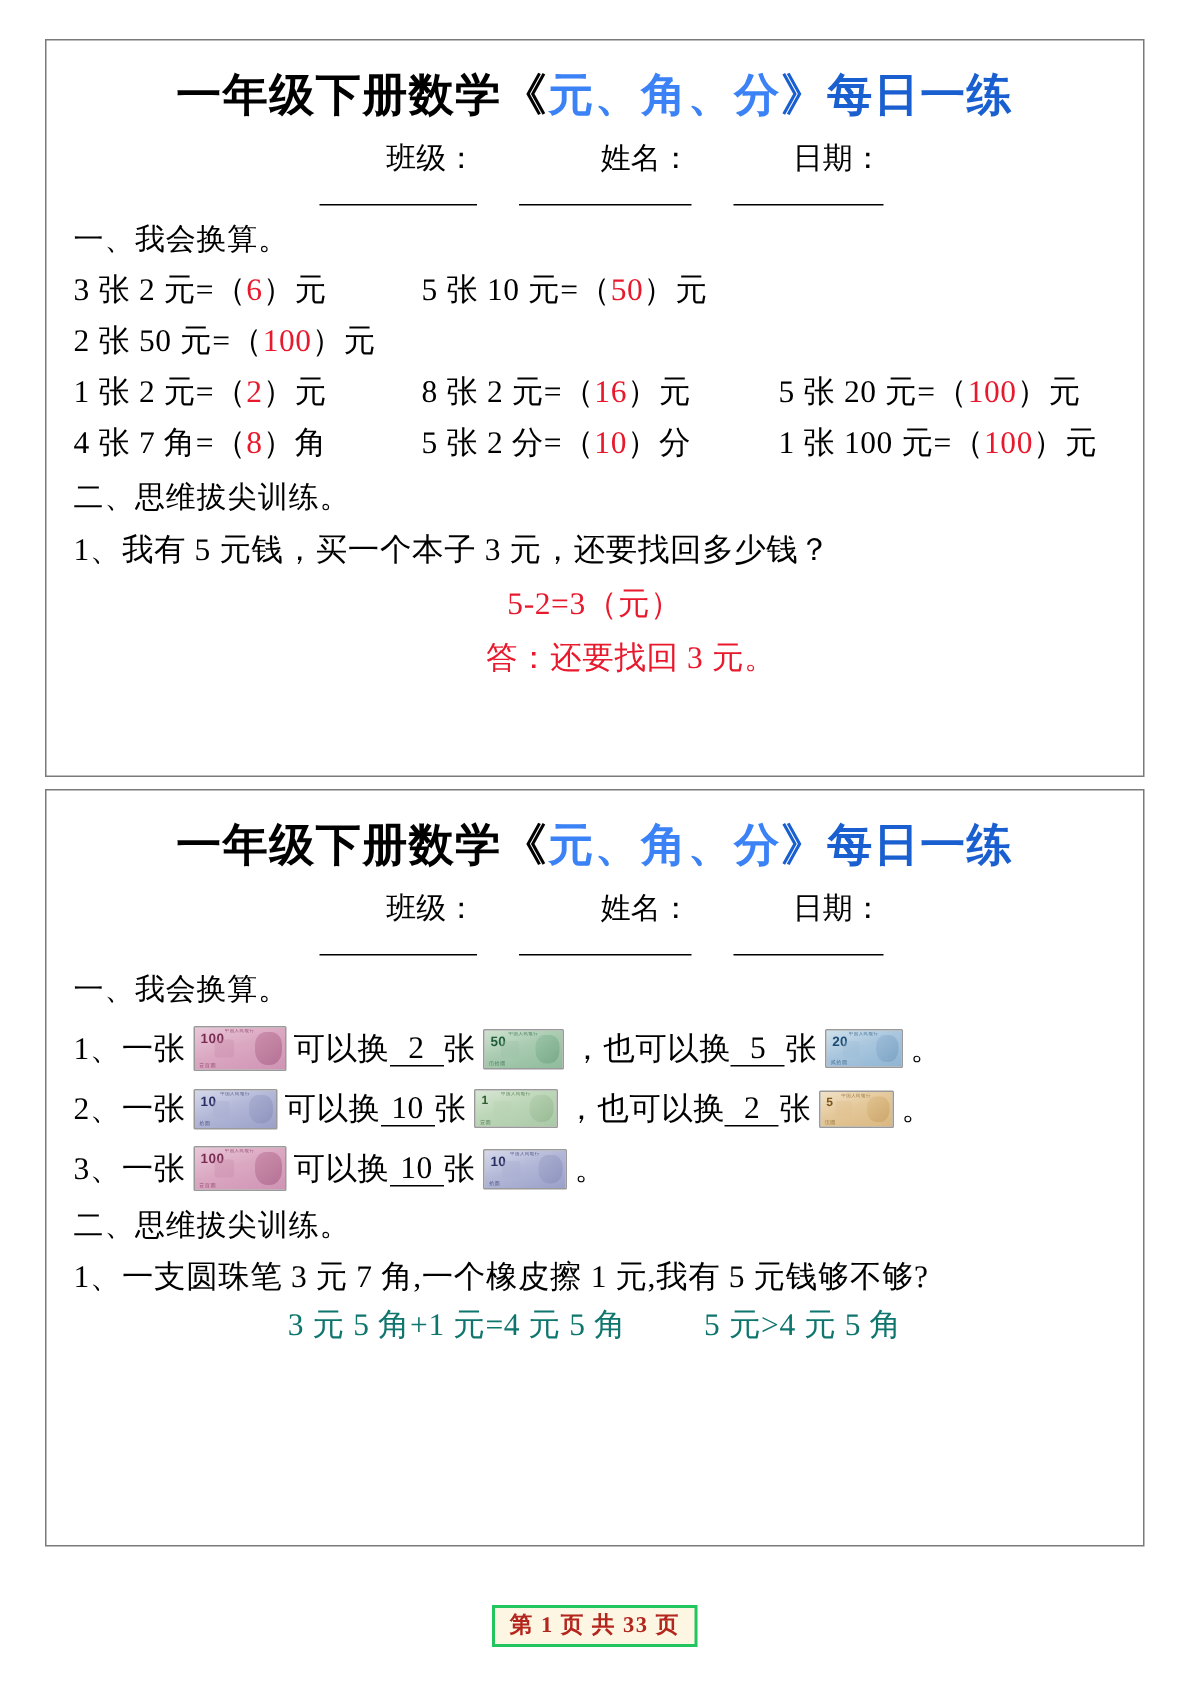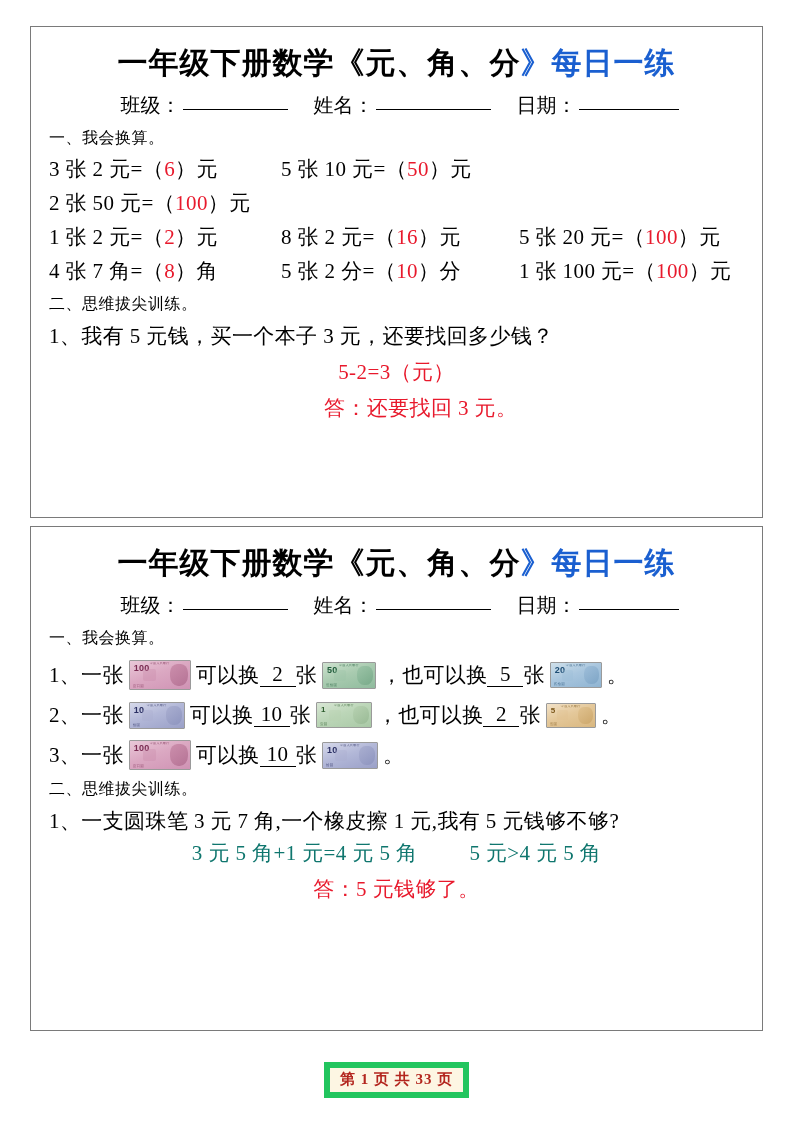--- a/index.html
+++ b/index.html
@@ -34,50 +34,51 @@
   .title {
     text-align: center;
     font-size: 30px;
     font-weight: bold;
     letter-spacing: 1px;
     white-space: nowrap;
     margin: 6px 0 4px 0;
     font-family: "Liberation Serif", "DejaVu Serif", serif;
   }
   .title .black { color: #000000; }
-  .title .red { color: #000000; }
+  .title .red { color: #3b82f6; }
   .title .blue { color: #1a5fd0; }
 
   .meta-row {
     display: flex;
     justify-content: center;
     align-items: flex-end;
     font-size: 20px;
     margin: 8px 0 4px 0;
     padding-left: 6px;
   }
   .meta-item {
     display: flex;
-    align-items: flex-start;
+    align-items: flex-end;
     white-space: nowrap;
+    flex-direction: column;
   }
   .meta-item + .meta-item { margin-left: 26px; }
   .meta-label { font-size: 20px; }
   .blank-line {
     display: inline-block;
     border-bottom: 1.4px solid #000;
     height: 17px;
     margin-left: 2px;
   }
   .bl-105 { width: 105px; }
   .bl-115 { width: 115px; }
   .bl-100 { width: 100px; }
 
   .section-head {
-    font-size: 16px;
+    font-size: 20px;
     margin: 9px 0 3px 0;
     letter-spacing: 0.5px;
   }
 
   .calc-row {
     display: flex;
     font-size: 21px;
     margin: 6px 0 0 0;
     letter-spacing: 0.4px;
     white-space: nowrap;
@@ -234,21 +235,21 @@
 
   .footer {
     position: absolute;
     left: 0;
     right: 0;
     bottom: 24px;
     text-align: center;
   }
   .page-badge {
     display: inline-block;
-    border: 6px solid #22c55e;
+    border: 2px solid #22c55e;
     background: #fdf6e3;
     color: #b3261e;
     font-size: 15px;
     font-weight: bold;
     padding: 2px 10px 3px 10px;
     letter-spacing: 1px;
     font-family: "Liberation Serif", "DejaVu Serif", serif;
   }
 </style>
 </head>
@@ -422,19 +423,18 @@
     </div>
 
     <div class="section-head">二、思维拔尖训练。</div>
 
     <div class="prob-line">1、一支圆珠笔 3 元 7 角,一个橡皮擦 1 元,我有 5 元钱够不够?</div>
 
     <div class="red-two">
       <span>3 元 5 角+1 元=4 元 5 角</span><span class="gap"></span><span>5 元&gt;4 元 5 角</span>
     </div>
 
-    <div class="red-center">答：5 元钱够了。</div>
   </div>
 
   <div class="footer">
     <span class="page-badge">第 1 页 共 33 页</span>
   </div>
 </div>
 
 </body></html>

